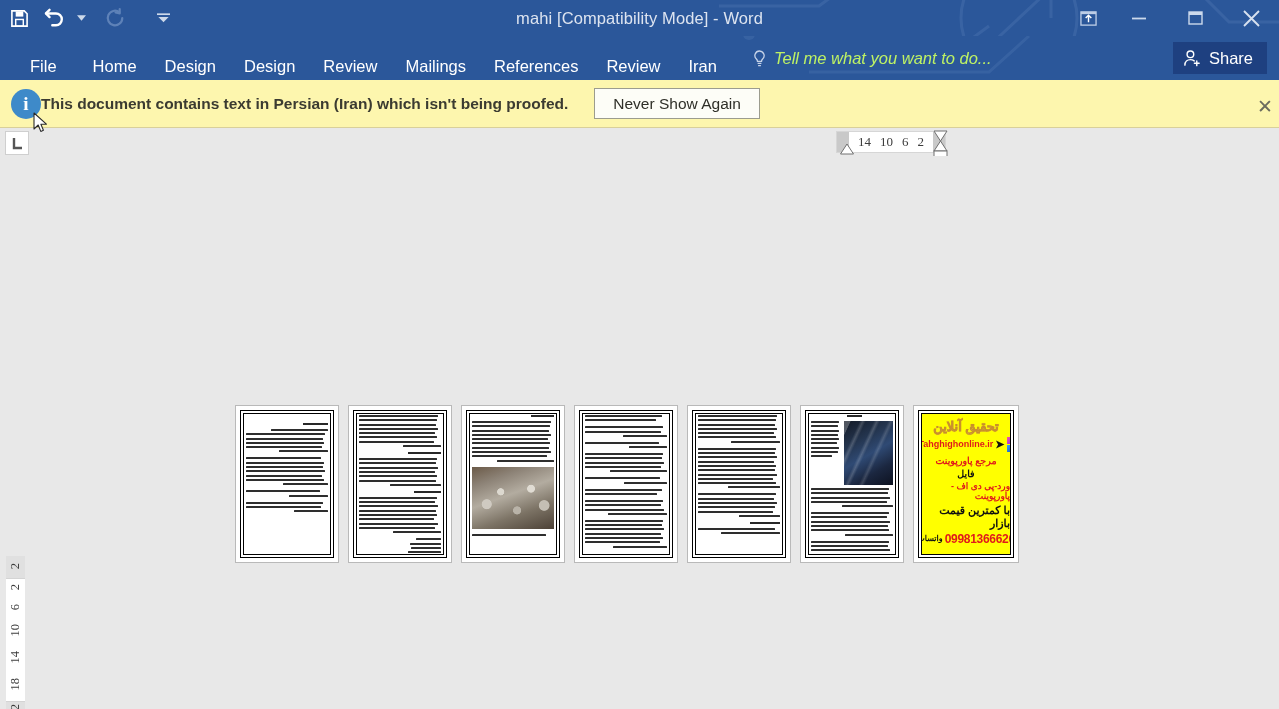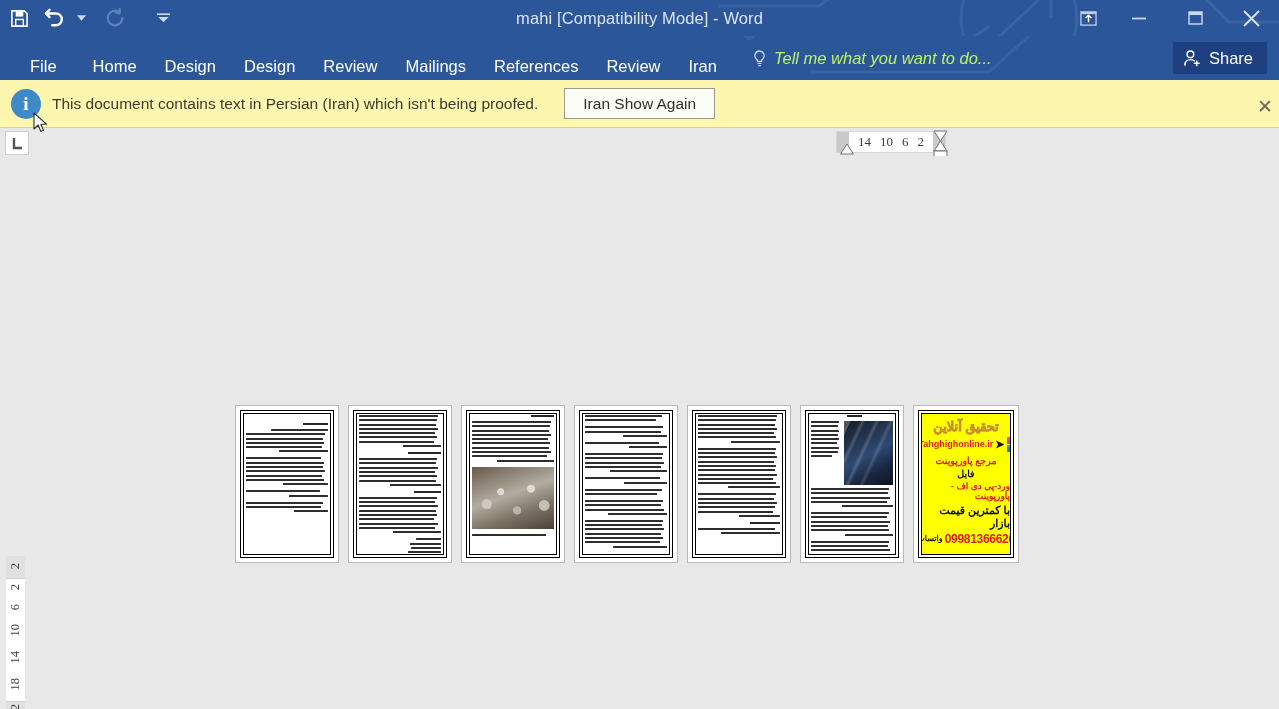--- a/index.html
+++ b/index.html
@@ -70,21 +70,21 @@
     background:#fdf6ae; border-bottom:1px solid #d9d09a;
     display:flex; align-items:center;
   }
   .msg-icon {
     width:30px; height:30px; border-radius:50%;
     background:#3e8ac9; margin-left:11px; flex:none;
     display:flex; align-items:center; justify-content:center;
     color:#fff; font-size:19px; font-weight:bold; font-family:"Liberation Serif", serif;
   }
   .msg-strong { margin-left:18px; font-size:15.5px; font-weight:bold; color:#3b3b31; white-space:nowrap;}
-  .msg-text { margin-left:11px; font-size:15.5px; color:#3b3b31; white-space:nowrap;}
+  .msg-text { font-size:15.5px; color:#3b3b31; white-space:nowrap;font-weight:bold;}
   .msg-btn {
     margin-left:26px; background:#fdfdf7; border:1px solid #9c9c8e;
     height:31px; padding:0 18px; font-size:15.5px; color:#2f2f28; cursor:pointer;
     font-family:"Liberation Sans", sans-serif;
   }
   .msg-close {
     position:absolute; right:3px; top:15px; width:22px; height:22px;
     display:flex; align-items:center; justify-content:center;
     color:#6b6b5e; font-size:19px; cursor:pointer; line-height:1;
   }
@@ -353,21 +353,21 @@
         <path d="M2 17 c0 -3.6 2.6 -5.8 5.8 -5.8 c1.5 0 2.9 .5 4 1.3" fill="none" stroke="#fff" stroke-width="1.5" stroke-linecap="round"></path>
         <path d="M14.5 12.5 v5 M12 15 h5" stroke="#fff" stroke-width="1.5" stroke-linecap="round"></path>
       </svg>
       <span>Share</span>
     </div>
   </div>
 
   <div class="msgbar">
     <div class="msg-icon">i</div>
     <div class="msg-text">This document contains text in Persian (Iran) which isn't being proofed.</div>
-    <button class="msg-btn">Iran Show Again</button>
+    <button class="msg-btn">Never Show Again</button>
     <div class="msg-close">✕</div>
   </div>
 
   <div class="hruler-band"></div>
 
   <div class="tabselect">
     <svg width="13" height="13" viewBox="0 0 13 13">
       <path d="M3 1 v10 h8" fill="none" stroke="#555" stroke-width="2.4"></path>
     </svg>
   </div>

